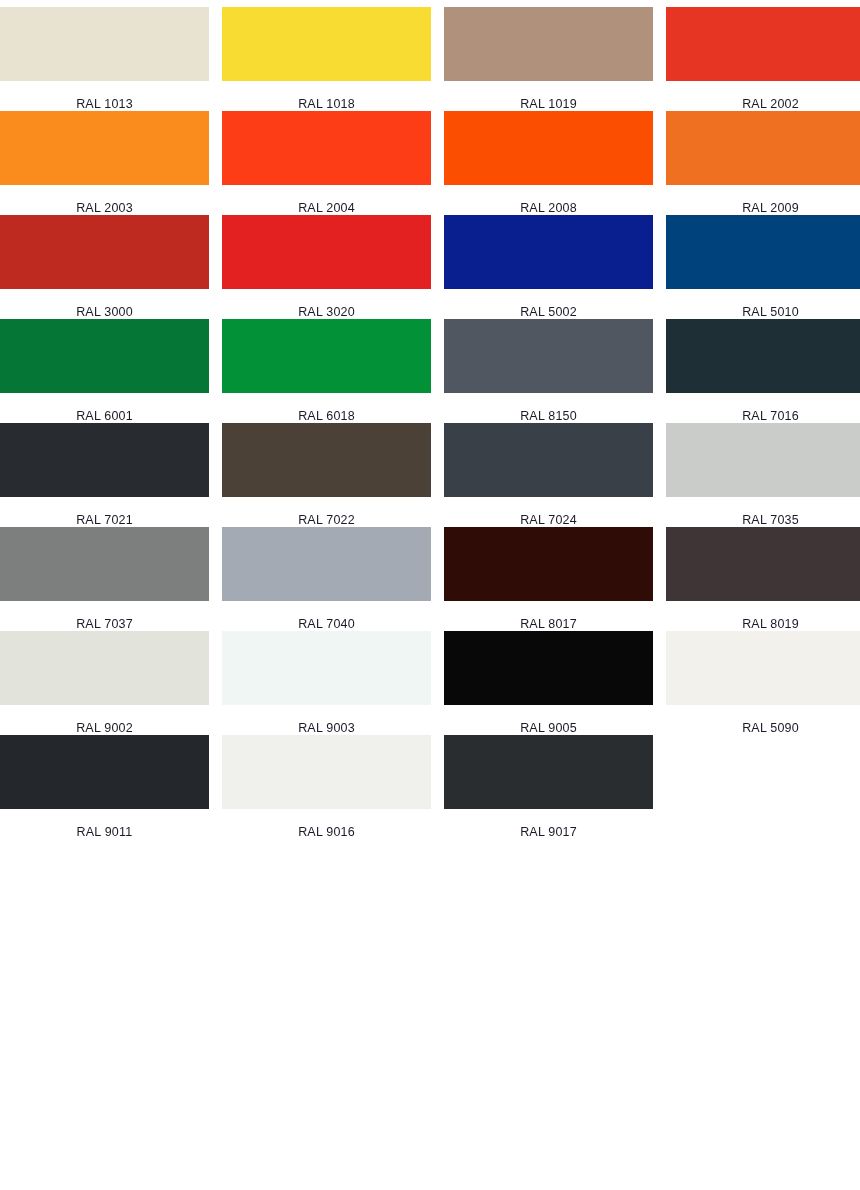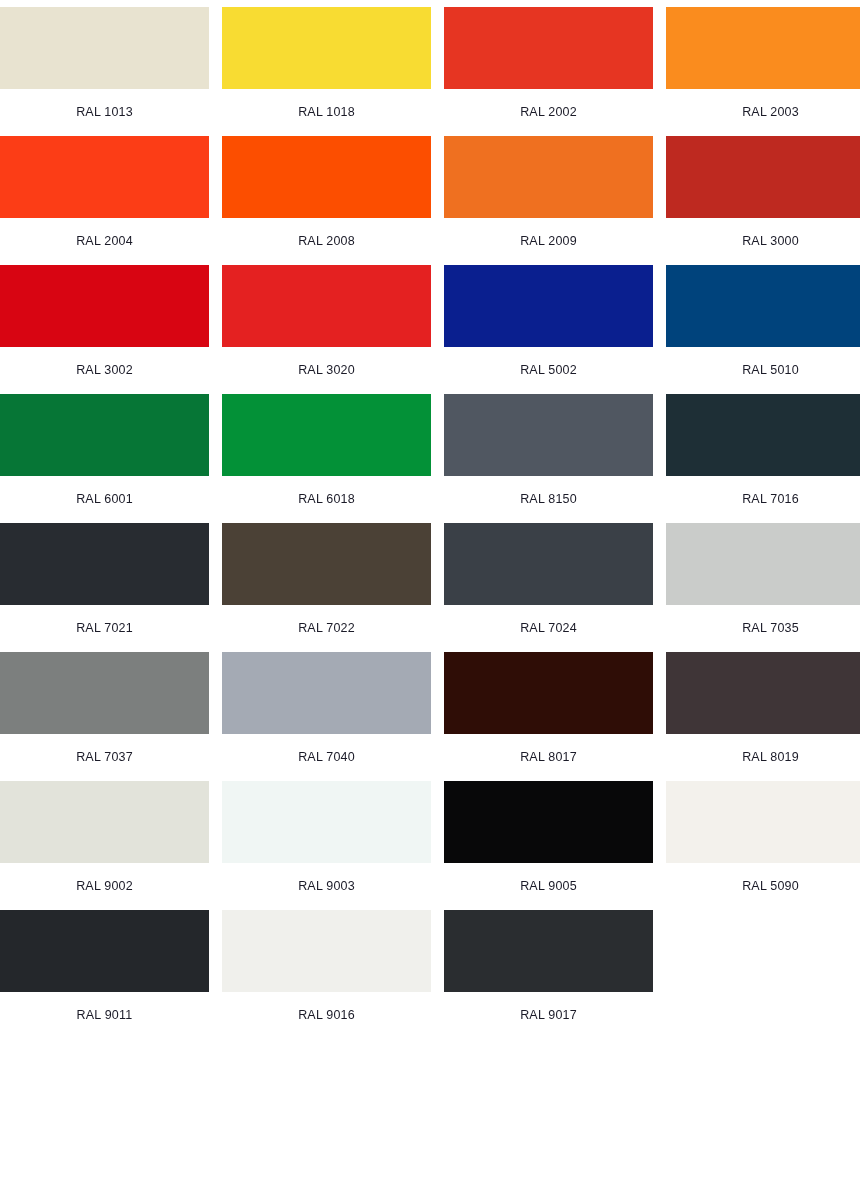--- a/index.html
+++ b/index.html
@@ -17,21 +17,21 @@
     display: grid;
     grid-template-columns: repeat(4, 209px);
     column-gap: 13px;
     row-gap: 0px;
     width: 849px;
     padding: 7px 0 0 0;
     box-sizing: content-box;
   }
   .swatch-cell {
     width: 209px;
-    height: 129px;
+    height: 104px;
     box-sizing: border-box;
     display: flex;
     flex-direction: column;
     align-items: center;
   }
   .swatch-chip {
     width: 209px;
     height: 82px;
     display: block;
   }
@@ -51,20 +51,24 @@
 <div id="swatch-grid">
     <div class="swatch-cell">
       <div class="swatch-chip" style="background-color: rgb(232, 227, 208);"></div>
       <div class="swatch-label">RAL 1013</div>
     </div>
     <div class="swatch-cell">
       <div class="swatch-chip" style="background-color: rgb(248, 220, 50);"></div>
       <div class="swatch-label">RAL 1018</div>
     </div>
     <div class="swatch-cell">
+      <div class="swatch-chip" style="background-color: rgb(175, 145, 124);"></div>
+      <div class="swatch-label">RAL 1019</div>
+    </div>
+    <div class="swatch-cell">
       <div class="swatch-chip" style="background-color: rgb(230, 53, 34);"></div>
       <div class="swatch-label">RAL 2002</div>
     </div>
     <div class="swatch-cell">
       <div class="swatch-chip" style="background-color: rgb(250, 140, 30);"></div>
       <div class="swatch-label">RAL 2003</div>
     </div>
     <div class="swatch-cell">
       <div class="swatch-chip" style="background-color: rgb(252, 61, 22);"></div>
       <div class="swatch-label">RAL 2004</div>
@@ -73,24 +77,20 @@
       <div class="swatch-chip" style="background-color: rgb(252, 78, 0);"></div>
       <div class="swatch-label">RAL 2008</div>
     </div>
     <div class="swatch-cell">
       <div class="swatch-chip" style="background-color: rgb(239, 112, 32);"></div>
       <div class="swatch-label">RAL 2009</div>
     </div>
     <div class="swatch-cell">
       <div class="swatch-chip" style="background-color: rgb(190, 41, 32);"></div>
       <div class="swatch-label">RAL 3000</div>
-    </div>
-    <div class="swatch-cell">
-      <div class="swatch-chip" style="background-color: rgb(216, 5, 18);"></div>
-      <div class="swatch-label">RAL 3002</div>
     </div>
     <div class="swatch-cell">
       <div class="swatch-chip" style="background-color: rgb(228, 33, 33);"></div>
       <div class="swatch-label">RAL 3020</div>
     </div>
     <div class="swatch-cell">
       <div class="swatch-chip" style="background-color: rgb(10, 31, 143);"></div>
       <div class="swatch-label">RAL 5002</div>
     </div>
     <div class="swatch-cell">

